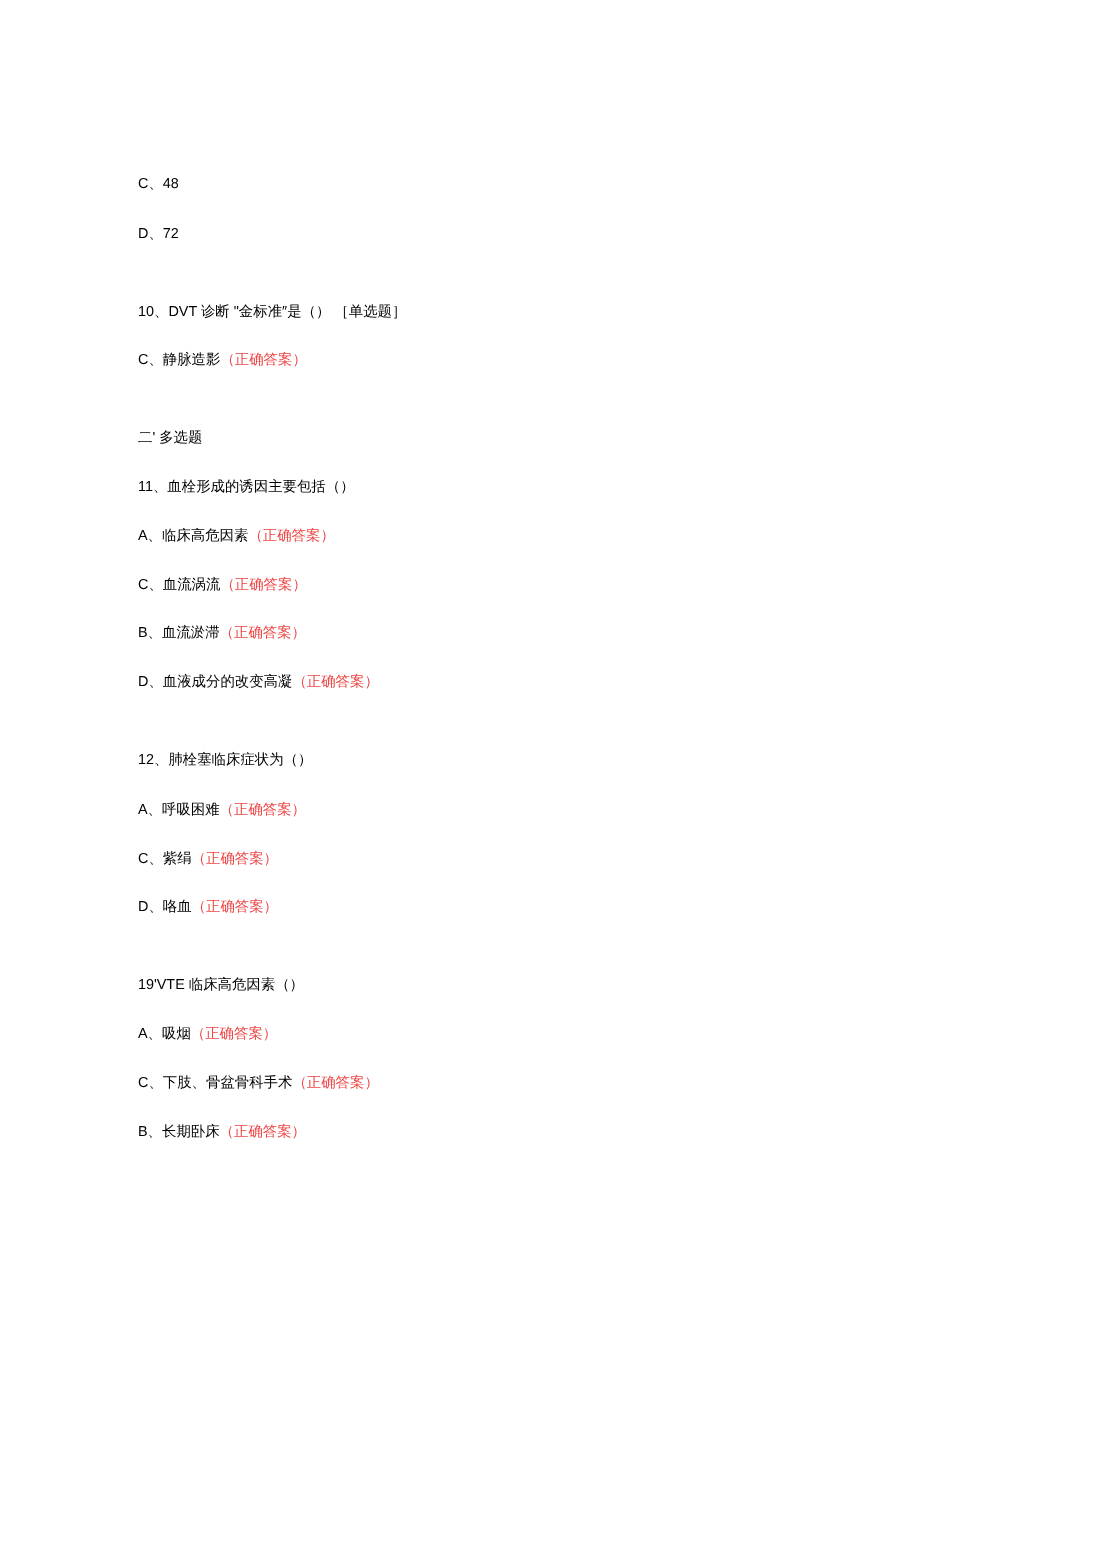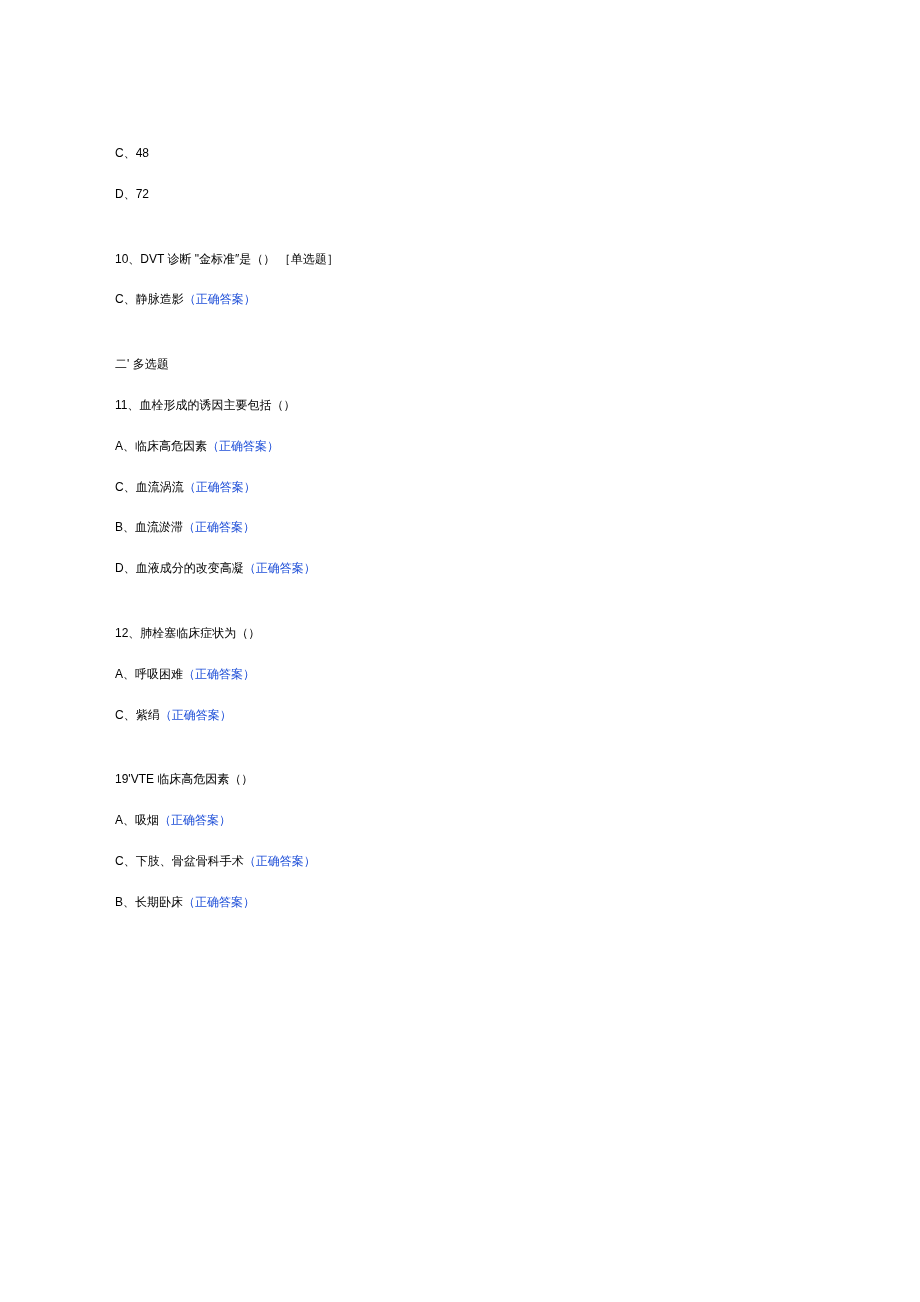--- a/index.html
+++ b/index.html
@@ -17,21 +17,21 @@
   .line {
     font-size: 12px;
     color: #000000;
     margin-bottom: 24px;
     line-height: 1.4;
   }
   .spacer {
     height: 24px;
   }
   .correct {
-    color: #1d4ed8;
+    color: #ef4444;
     margin-top: 44px;
   }
 </style>
 </head>
 <body>
 
 <div class="page">
 
   <div class="line">C、48</div>
   <div class="line">D、72</div>
@@ -63,20 +63,23 @@
 
   <div class="spacer"></div>
 
   <div class="line">12、肺栓塞临床症状为（）</div>
   <div class="line">
     <span>A、呼吸困难</span><span class="correct">（正确答案）</span>
   </div>
   <div class="line">
     <span>C、紫绢</span><span class="correct">（正确答案）</span>
   </div>
+  <div class="line">
+    <span>D、咯血</span><span class="correct">（正确答案）</span>
+  </div>
 
   <div class="spacer"></div>
 
   <div class="line">19'VTE 临床高危因素（）</div>
   <div class="line">
     <span>A、吸烟</span><span class="correct">（正确答案）</span>
   </div>
   <div class="line">
     <span>C、下肢、骨盆骨科手术</span><span class="correct">（正确答案）</span>
   </div>

